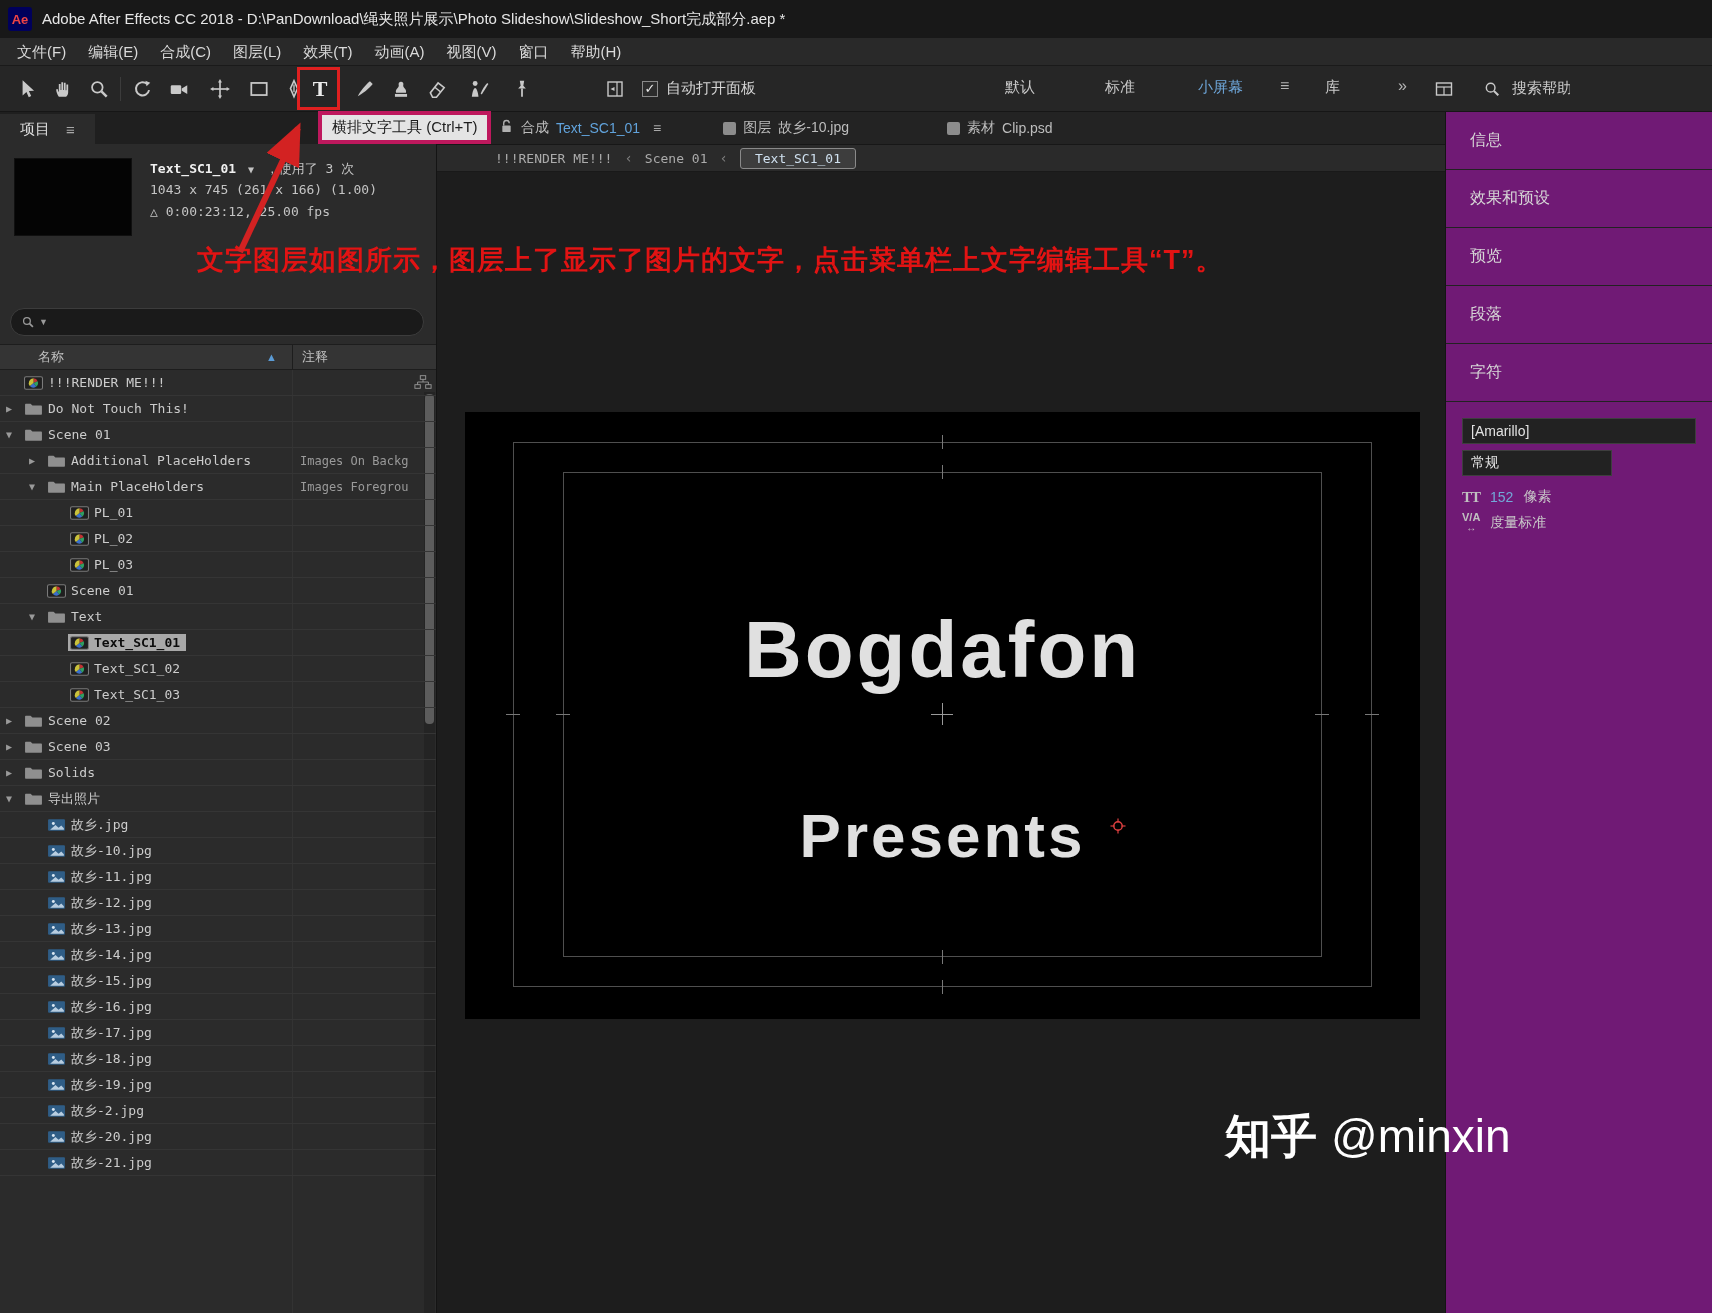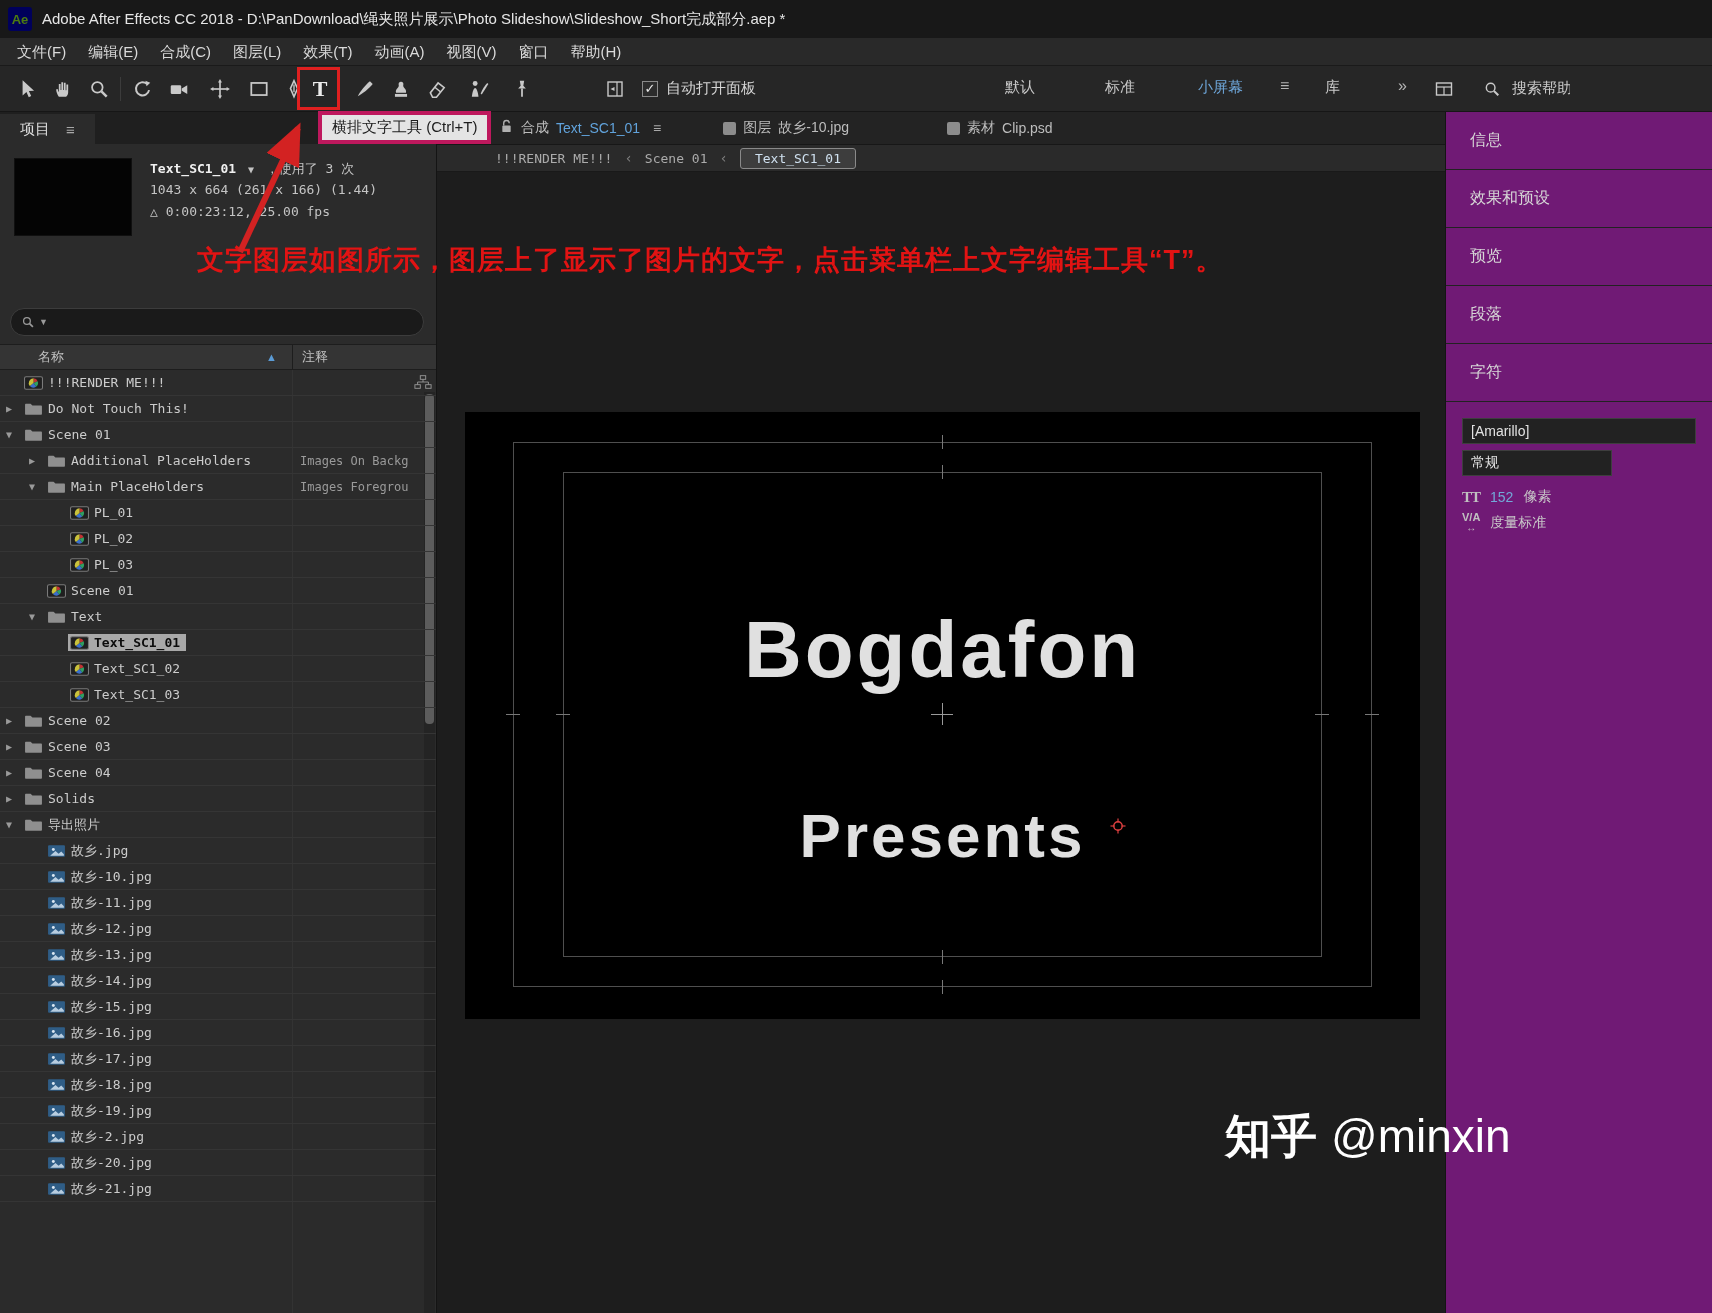--- a/index.html
+++ b/index.html
@@ -2,21 +2,21 @@
 <html><head>
 <meta charset="utf-8">
 <style>
   * { margin:0; padding:0; box-sizing:border-box; }
   html,body { width:1712px; height:1313px; overflow:hidden; background:#1e1e1e;
     font-family:"Liberation Sans", sans-serif; }
   .app { position:relative; width:1712px; height:1313px; background:#282828; overflow:hidden; }
 
   
   .titlebar { height:38px; background:#181818; display:flex; align-items:center; padding-left:8px; }
-  .ae-logo { width:24px; height:24px; background:#00005b; color:#4d7c0f; font-weight:bold; font-size:13px;
+  .ae-logo { width:24px; height:24px; background:#00005b; color:#ef4444; font-weight:bold; font-size:13px;
     display:flex; align-items:center; justify-content:center; border-radius:3px; margin-right:10px; }
   .title-text { color:#e6e6e6; font-size:15px; white-space:nowrap; }
 
   
   .menubar { height:28px; background:#292929; display:flex; align-items:center; padding-left:6px;
     border-bottom:1px solid #1a1a1a; }
   .menu-item { color:#dadada; font-size:15px; padding:0 11px; line-height:28px; cursor:default; }
 
   
   .toolbar { position:relative; height:46px; background:#262626; border-bottom:1px solid #161616; overflow:visible; z-index:30; }
@@ -293,21 +293,21 @@
         </div>
       </div>
       <div class="preview">
         <div class="thumb"></div>
         <div class="pv-info">
           <div>
             <span class="pv-name">Text_SC1_01</span>
             <span class="pv-caret">▼</span>
             <span>，使用了 3 次</span>
           </div>
-          <div>1043 x 664  (261 x 166) (1.44)</div>
+          <div>1043 x 745  (261 x 166) (1.00)</div>
           <div>△ 0:00:23:12, 25.00 fps</div>
         </div>
       </div>
       <div class="spacer34"></div>
       <div class="searchbox">
         <span class="sv">
           <svg viewBox="0 0 20 20" width="14" height="14">
               <circle cx="8.5" cy="8.5" r="4.8" fill="none" stroke="#9a9a9a" stroke-width="1.8"></circle>
               <line x1="12.2" y1="12.2" x2="17" y2="17" stroke="#9a9a9a" stroke-width="2.4"></line>
             </svg>
@@ -557,34 +557,20 @@
             <span class="tw"></span>
             <span class="ncell">
 
               <span class="ic ic-folder">
                 <svg viewBox="0 0 18 13" width="19" height="14">
                   <path d="M1 2.5 C1 1.9 1.4 1.5 2 1.5 H6.2 L8 3.2 H16 C16.6 3.2 17 3.6 17 4.2 V11 C17 11.6 16.6 12 16 12 H2 C1.4 12 1 11.6 1 11 Z" fill="#8f8f8f"></path>
                 </svg>
               </span>
 
               <span class="nm">Scene 03</span>
-            </span>
-            <span class="cmt"></span>
-          </div>
-          <div class="trow" data-type="folder" data-expand="collapsed" style="--lvl: 0;">
-            <span class="tw"></span>
-            <span class="ncell">
-
-              <span class="ic ic-folder">
-                <svg viewBox="0 0 18 13" width="19" height="14">
-                  <path d="M1 2.5 C1 1.9 1.4 1.5 2 1.5 H6.2 L8 3.2 H16 C16.6 3.2 17 3.6 17 4.2 V11 C17 11.6 16.6 12 16 12 H2 C1.4 12 1 11.6 1 11 Z" fill="#8f8f8f"></path>
-                </svg>
-              </span>
-
-              <span class="nm">Scene 04</span>
             </span>
             <span class="cmt"></span>
           </div>
           <div class="trow" data-type="folder" data-expand="collapsed" style="--lvl: 0;">
             <span class="tw"></span>
             <span class="ncell">
 
               <span class="ic ic-folder">
                 <svg viewBox="0 0 18 13" width="19" height="14">
                   <path d="M1 2.5 C1 1.9 1.4 1.5 2 1.5 H6.2 L8 3.2 H16 C16.6 3.2 17 3.6 17 4.2 V11 C17 11.6 16.6 12 16 12 H2 C1.4 12 1 11.6 1 11 Z" fill="#8f8f8f"></path>

